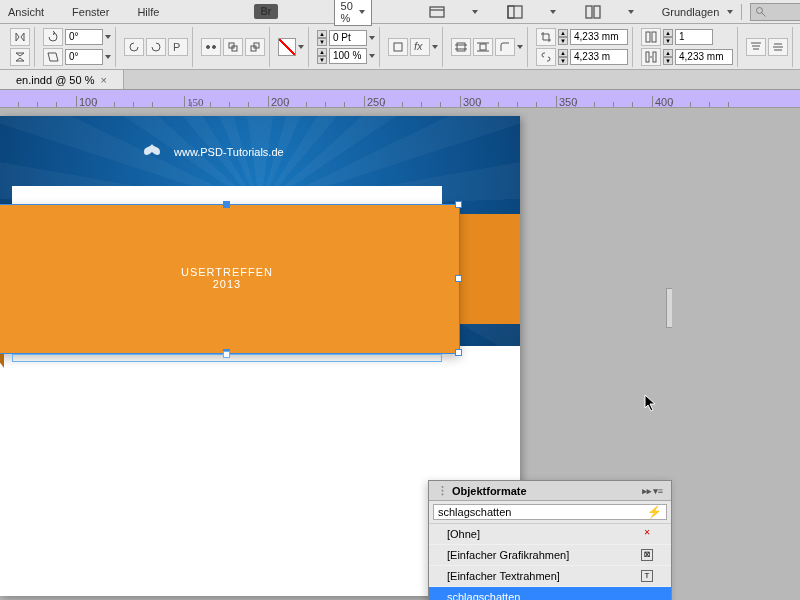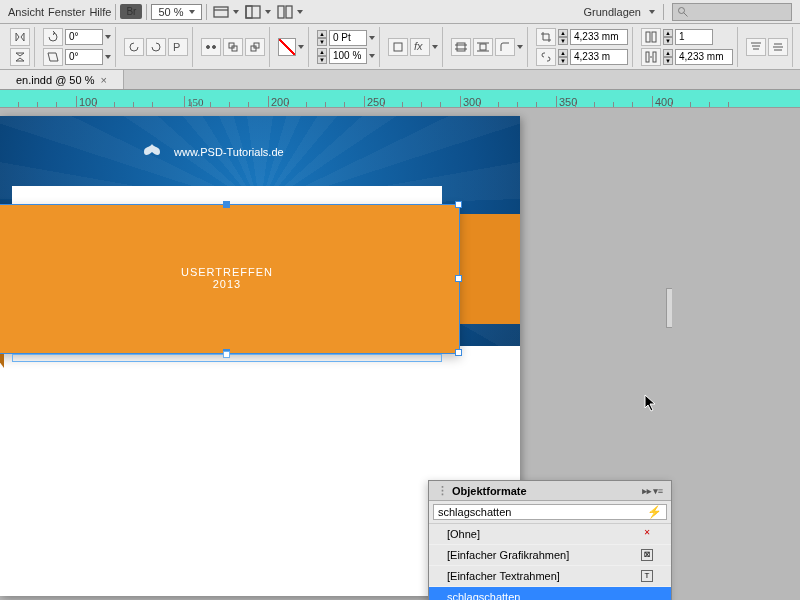--- a/index.html
+++ b/index.html
@@ -1,22 +1,22 @@
 <!DOCTYPE html>
 <html><head>
 <meta charset="utf-8">
 <style>
 * { margin: 0; padding: 0; box-sizing: border-box; font-family: Tahoma, Arial, sans-serif; font-size: 11px; }
 body { background: #b8b8b8; width: 800px; height: 600px; overflow: hidden; position: relative; }
 
 
-.menubar { background: #e8e8e8; height: 24px; border-bottom: 1px solid #aaa; display: flex; align-items: center; padding: 0 8px; gap: 4px; }
+.menubar { background: #e8e8e8; height: 24px; border-bottom: 1px solid #aaa; display: flex; align-items: center; padding: 0 8px; gap: 28px; }
 .menubar span { color: #333; cursor: default; }
 .menu-sep { width: 1px; height: 16px; background: #aaa; }
-.br-badge { background: #595959; color: #fff; padding: 2px 6px; font-weight: normal; border-radius: 2px; font-size:10px; }
+.br-badge { background: #595959; color: #fff; padding: 2px 6px; font-weight: bold; border-radius: 2px; font-size:10px;margin-left:39px; }
 .zoom-field { background: #fff; border: 1px solid #888; padding: 1px 6px; display: inline-flex; align-items: center; gap: 6px; }
 .dropdown-caret { width: 0; height: 0; border-left: 3px solid transparent; border-right: 3px solid transparent; border-top: 4px solid #555; display: inline-block; }
 .toolbar-icon { width: 20px; height: 20px; border: 1px solid transparent; display: inline-flex; align-items: center; justify-content: center; }
 .toolbar-icon svg { width: 16px; height: 16px; stroke: #555; fill: none; stroke-width: 1.3; }
 .menubar-right { margin-left: auto; display: flex; align-items: center; gap: 8px; }
 .search-box { background: #ccc; border: 1px solid #999; width: 120px; height: 18px; display: flex; align-items: center; padding: 0 4px; }
 .search-box svg { width: 12px; height: 12px; stroke: #666; fill: none; }
 
 
 .controlbar { background: #e8e8e8; height: 46px; border-bottom: 1px solid #aaa; display: flex; align-items: center; padding: 2px 6px; gap: 4px; }
@@ -31,21 +31,21 @@
 .field-row { display: flex; align-items: center; gap: 2px; }
 .no-stroke { width: 18px; height: 18px; border: 1px solid #999; background: #fff; position: relative; }
 .no-stroke::after { content: ""; position: absolute; left: 0; top: 0; width: 100%; height: 100%; background: linear-gradient(to top right, transparent 45%, red 45%, red 55%, transparent 55%); }
 
 
 .doctab-bar { background: #d0d0d0; height: 20px; border-bottom: 1px solid #999; display: flex; }
 .doctab { background: #e8e8e8; border-right: 1px solid #aaa; padding: 2px 16px; display: flex; align-items: center; gap: 6px; font-size: 10px; }
 .doctab .x { color: #666; cursor: pointer; }
 
 
-.ruler-h { background: #5eead4; height: 18px; border-bottom: 1px solid #999; position: relative; overflow: hidden; font-size: 9px; color: #555; }
+.ruler-h { background: #c4b5fd; height: 18px; border-bottom: 1px solid #999; position: relative; overflow: hidden; font-size: 9px; color: #555; }
 .ruler-h .tick { position: absolute; top: 6px; border-left: 1px solid #888; height: 12px; padding-left: 2px; }
 .ruler-h .tick.minor { top: 12px; height: 6px; }
 
 
 .canvas-area { position: absolute; left: 0; top: 108px; width: 672px; height: 492px; background: #b8b8b8; }
 .page { position: absolute; left: 0; top: 8px; width: 520px; height: 480px; background: #fff; box-shadow: 2px 2px 8px rgba(0,0,0,.3); overflow: hidden; }
 .blue-bg { position: absolute; left: 0; top: 0; width: 100%; height: 230px; background: radial-gradient(circle at 50% 30%, #1976bd 0%, #0d4f8b 70%, #083d6e 100%); }
 .blue-bg::before { content: ""; position: absolute; inset: 0; background: repeating-conic-gradient(from 0deg at 50% 40%, rgba(255,255,255,.04) 0deg 8deg, transparent 8deg 16deg); }
 .logo-row { position: absolute; top: 24px; left: 140px; display: flex; align-items: center; gap: 10px; color: #fff; font-size: 15px; z-index:2; }
 .logo-row svg { width: 24px; height: 24px; fill: rgba(255,255,255,.85); }

